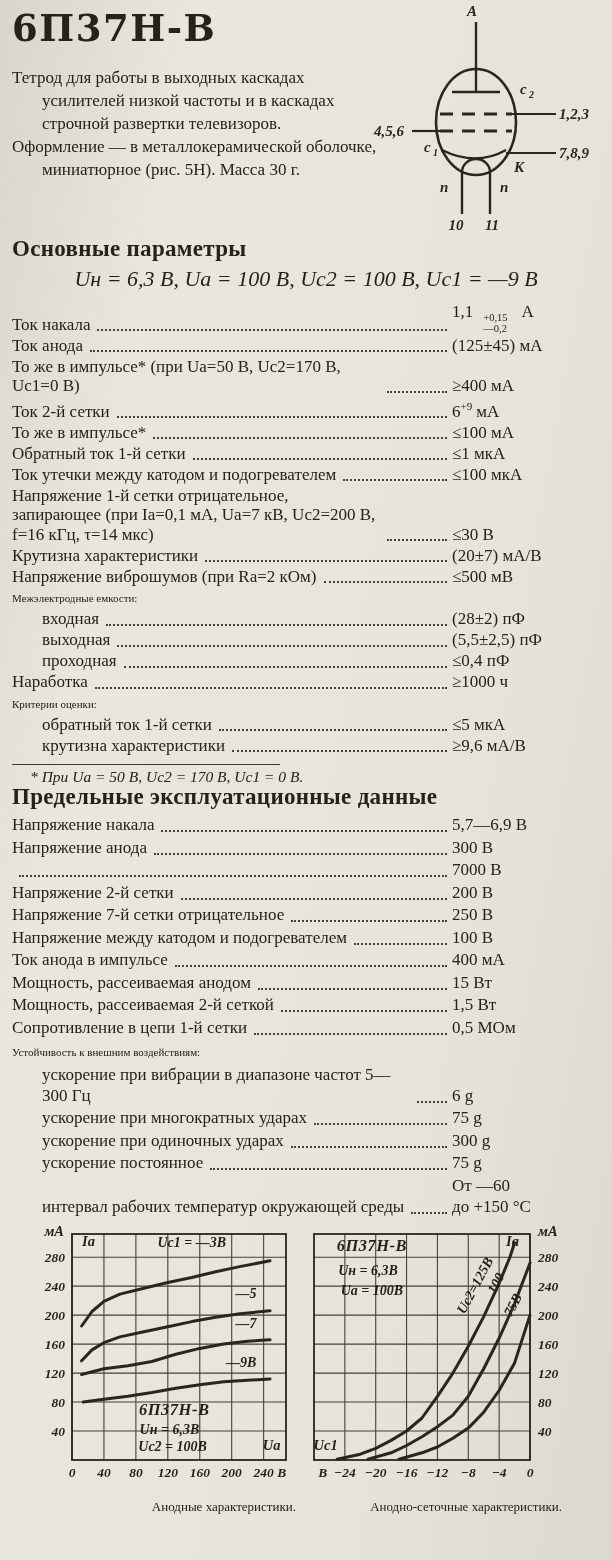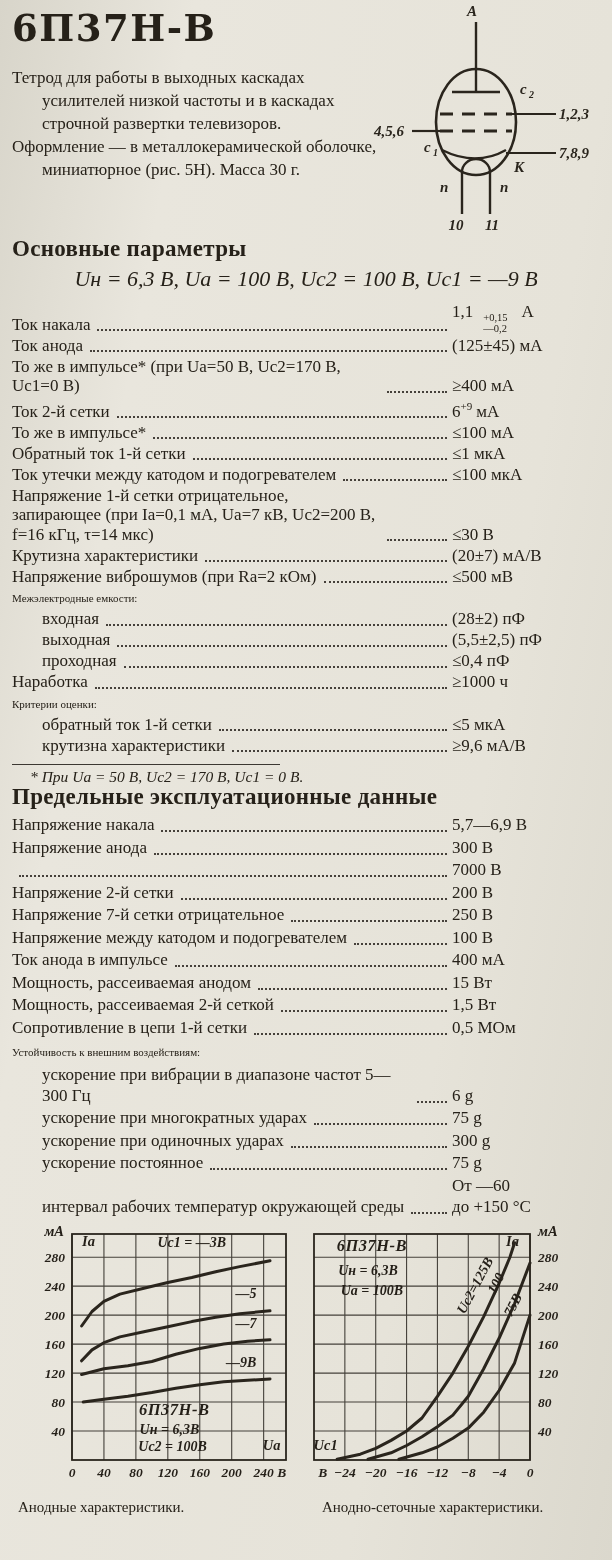--- a/index.html
+++ b/index.html
@@ -32,21 +32,21 @@
   .section2 .group-row{margin:8px 0 6px}
   .stk{display:inline-flex;flex-direction:column;font-size:10.5px;line-height:10.5px;vertical-align:-4px;margin:0 10px}
   sup.sm{font-size:11px}
   .unit{margin-left:4px}
   .v2{display:block}
   .footrule{width:268px;border-top:1.6px solid #3c3832;margin:9px 0 3px}
   .footnote{font-size:15.5px;padding-left:18px;font-style:italic}
 
   .charts{position:absolute;top:1222px;left:18px;width:584px;display:flex;gap:8px}
   figure{margin:0}
-  figcaption{font-size:15px;text-align:left;margin-top:5px}
+  figcaption{font-size:13px;text-align:right;margin-top:5px}
   figure.right figcaption{width:240px;margin-left:18px}
   svg text{fill:#241f18;font-family:"Liberation Serif",serif}
   .tick{font-style:italic;font-weight:bold;font-size:13.5px}
   .axlbl{font-style:italic;font-weight:bold;font-size:14.5px}
   .annot-title{font-style:italic;font-weight:bold;font-size:16.5px;letter-spacing:.5px}
   .annot{font-style:italic;font-weight:bold;font-size:14px}
   .serieslbl{font-style:italic;font-weight:bold;font-size:14px}
 </style>
 </head>
 <body>

